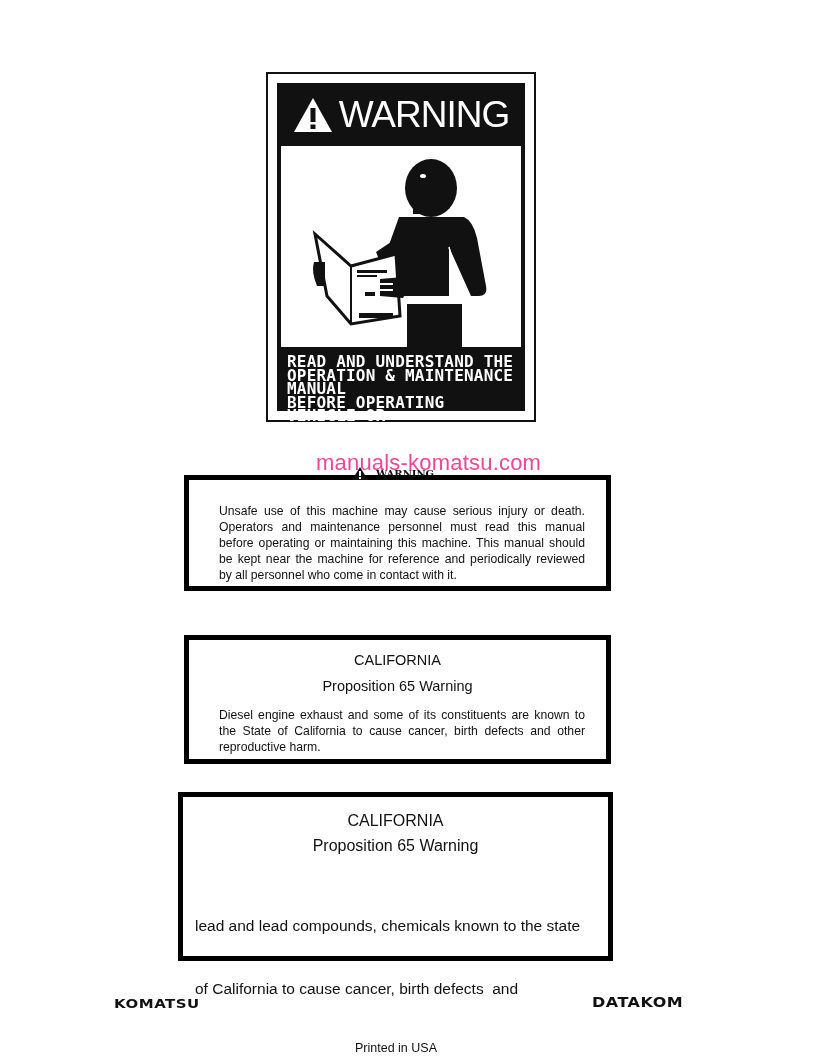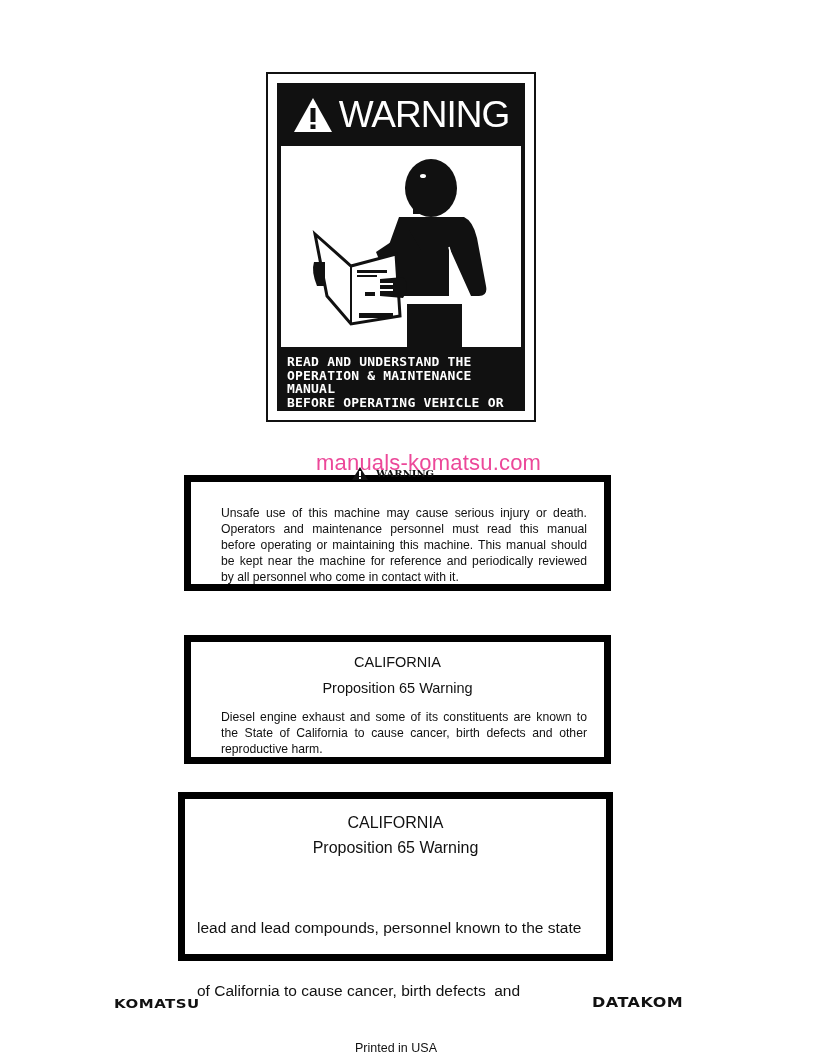--- a/index.html
+++ b/index.html
@@ -4,22 +4,22 @@
 <style>
   html,body{margin:0;padding:0;background:#fff;}
   body{width:816px;height:1056px;position:relative;overflow:hidden;font-family:"Liberation Sans",sans-serif;color:#111;}
   .abs{position:absolute;}
   
   #decal{left:266px;top:72px;width:266px;height:346px;border:2px solid #111;background:#fff;}
   #decal-inner{position:absolute;left:9px;top:9px;width:248px;height:328px;background:#111;}
   #decal-header{position:absolute;left:0;top:0;width:248px;height:63px;display:flex;align-items:center;justify-content:center;color:#fff;}
   #decal-header .title{font-family:"Liberation Sans",sans-serif;font-size:37px;font-weight:normal;letter-spacing:-1px;margin-left:6px;line-height:1;}
   #decal-panel{position:absolute;left:4px;top:63px;width:240px;height:201px;background:#fff;overflow:hidden;}
-  #decal-caption{position:absolute;left:10px;top:272px;width:232px;color:#fff;font-family:"DejaVu Sans Mono",monospace;font-weight:bold;font-size:13px;line-height:13.5px;letter-spacing:0.2px;}
-  .box{border:7px solid #000000;background:#fff;box-sizing:border-box;}
+  #decal-caption{position:absolute;left:10px;top:272px;width:232px;color:#fff;font-family:"DejaVu Sans Mono",monospace;font-weight:bold;font-size:16px;line-height:13.5px;letter-spacing:0.2px;}
+  .box{border:5px solid #000000;background:#fff;box-sizing:border-box;}
   #box-warning{left:184px;top:475px;width:427px;height:116px;}
   #box-prop65-diesel{left:184px;top:635px;width:427px;height:129px;}
   #box-prop65-battery{left:178px;top:792px;width:435px;height:169px;}
   .body-small{font-size:12.2px;line-height:16px;text-align:justify;text-align-last:left;}
   .watermark{left:316px;top:452px;font-size:22px;color:#ec4899;letter-spacing:0.2px;line-height:1;background:transparent;}
   .warn-small{left:352px;top:467px;display:flex;align-items:center;font-family:"DejaVu Serif",serif;font-weight:bold;font-size:10px;}
   .footer-text{font-size:12.5px;margin-top:44px;}
   .logo{font-family:"DejaVu Sans",sans-serif;font-weight:900;font-size:15px;letter-spacing:0.5px;transform:scaleY(0.85);}
 </style>
 </head>
@@ -88,21 +88,21 @@
 <div id="box-prop65-diesel" class="abs box">
   <div style="position:absolute;left:0;top:12px;width:100%;text-align:center;font-size:14.5px;">CALIFORNIA</div>
   <div style="position:absolute;left:0;top:38px;width:100%;text-align:center;font-size:14.5px;">Proposition 65 Warning</div>
   <div class="body-small" style="position:absolute;left:30px;top:67px;width:366px;">Diesel engine exhaust and some of its constituents are known to the State of California to cause cancer, birth defects and other reproductive harm.</div>
 </div>
 
 <div id="box-prop65-battery" class="abs box">
   <div style="position:absolute;left:0;top:15px;width:100%;text-align:center;font-size:16px;">CALIFORNIA</div>
   <div style="position:absolute;left:0;top:40px;width:100%;text-align:center;font-size:16px;">Proposition 65 Warning</div>
   <div style="position:absolute;left:12px;top:76px;width:420px;font-size:15.5px;line-height:21px;white-space:pre;">
-    <div>lead and lead compounds, personnel known to the state</div>
+    <div>lead and lead compounds, chemicals known to the state</div>
     <div>of California to cause cancer, birth defects  and</div>
     
   </div>
 </div>
 
 <div class="abs logo" style="left:114px;top:995px;">KOMATSU</div>
 <div class="abs footer-text" style="left:355px;top:997px;">Printed in USA</div>
 <div class="abs logo" style="left:592px;top:993px;font-size:16px;">DATAKOM</div>
 
 </body></html>

